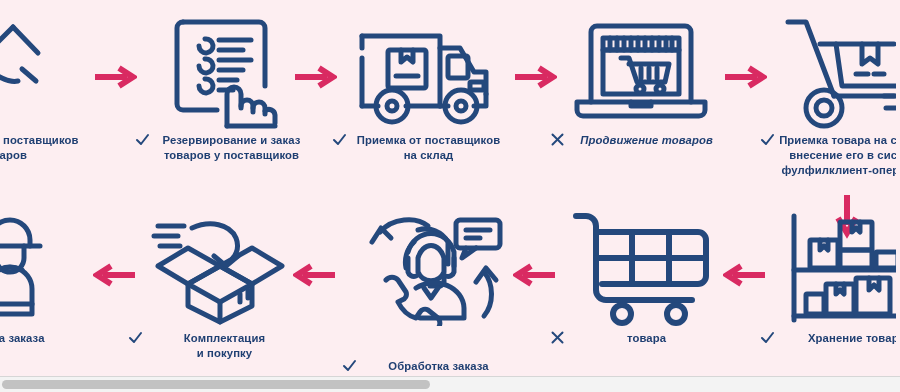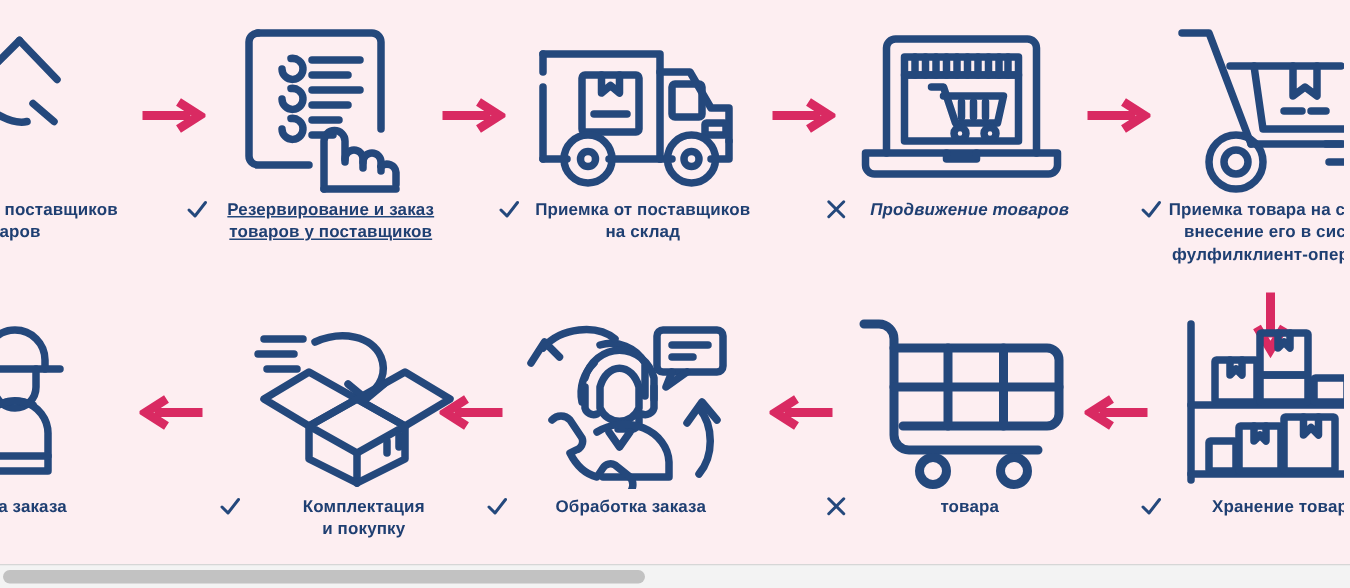--- a/index.html
+++ b/index.html
@@ -97,21 +97,21 @@
       </div>
     </div>
 
     <div class="arrow-h" style="left:192px;">
       <svg width="44" height="28" viewBox="0 0 44 28" fill="none" stroke="#d92a62" stroke-width="6" stroke-linecap="butt" stroke-linejoin="miter">
           <path d="M2 14 H34"></path>
           <path d="M26 5 L40 14 L26 23" fill="none"></path>
         </svg>
     </div>
 
-    <div class="cell" style="left:222px;text-decoration:underline;">
+    <div class="cell" style="left:233px;">
       <div class="iconwrap">
         <svg width="150" height="122" viewBox="0 0 150 122" fill="none" stroke="#24487c" stroke-width="5" stroke-linecap="round" stroke-linejoin="round">
           <path d="M32 14 H108 A6 6 0 0 1 114 20 V78"></path>
           <path d="M32 14 A6 6 0 0 0 26 20 V96 A6 6 0 0 0 32 102 H66"></path>
           <path d="M48 38 A7 7 0 1 0 54 31"></path>
           <path d="M48 58 A7 7 0 1 0 54 51"></path>
           <path d="M48 78 A7 7 0 1 0 54 71"></path>
           <path d="M68 32 H100"></path>
             <path d="M68 42 H92"></path>
           <path d="M68 52 H100"></path>
@@ -286,21 +286,21 @@
       </div>
     </div>
 
     <div class="arrow-h" style="left:192px;">
       <svg width="44" height="28" viewBox="0 0 44 28" fill="none" stroke="#d92a62" stroke-width="6" stroke-linecap="butt">
           <path d="M42 14 H10"></path>
           <path d="M18 5 L4 14 L18 23"></path>
         </svg>
     </div>
 
-    <div class="cell" style="left:244px;align-items:center;">
+    <div class="cell" style="left:226px;align-items:center;">
       <div class="iconwrap">
         <svg width="150" height="118" viewBox="0 0 150 118" fill="none" stroke="#24487c" stroke-width="5" stroke-linecap="round" stroke-linejoin="round">
           <path d="M14 58 L44 40 L76 58 L44 76 Z"></path>
           <path d="M76 58 L108 40 L138 58 L108 76 Z"></path>
           <path d="M44 76 L76 94 L108 76 L76 58 Z"></path>
           <path d="M44 76 V98 L76 114 V94"></path>
           <path d="M108 76 V98 L76 114"></path>
           <path d="M96 86 V94 M104 82 V90"></path>
           <path d="M48 20 C66 12 86 16 92 30 C96 40 92 50 82 56"></path>
           <path d="M70 48 L82 58 L94 48"></path>
@@ -320,21 +320,21 @@
       </div>
     </div>
 
     <div class="arrow-h" style="left:392px;">
       <svg width="44" height="28" viewBox="0 0 44 28" fill="none" stroke="#d92a62" stroke-width="6" stroke-linecap="butt">
           <path d="M42 14 H10"></path>
           <path d="M18 5 L4 14 L18 23"></path>
         </svg>
     </div>
 
-    <div class="cell" style="left:422px;">
+    <div class="cell" style="left:440px;gap:28px;">
       <div class="iconwrap">
         <svg width="150" height="118" viewBox="0 0 150 118" fill="none" stroke="#24487c" stroke-width="5" stroke-linecap="round" stroke-linejoin="round">
           <path d="M60 22 A26 26 0 0 1 90 34 V56"></path>
           <path d="M48 60 A28 28 0 0 1 56 34"></path>
           <path d="M50 44 A24 26 0 0 1 96 44 V58"></path>
           <path d="M50 50 V64 A6 6 0 0 0 58 68"></path>
           <path d="M96 50 V64 A6 6 0 0 1 88 68"></path>
           <path d="M60 50 A14 20 0 0 1 86 50 V64 A14 14 0 0 1 60 64 Z"></path>
           <path d="M86 68 V74 A6 6 0 0 1 78 78 H72"></path>
           <path d="M58 80 A30 26 0 0 1 106 100 V110 H62"></path>

